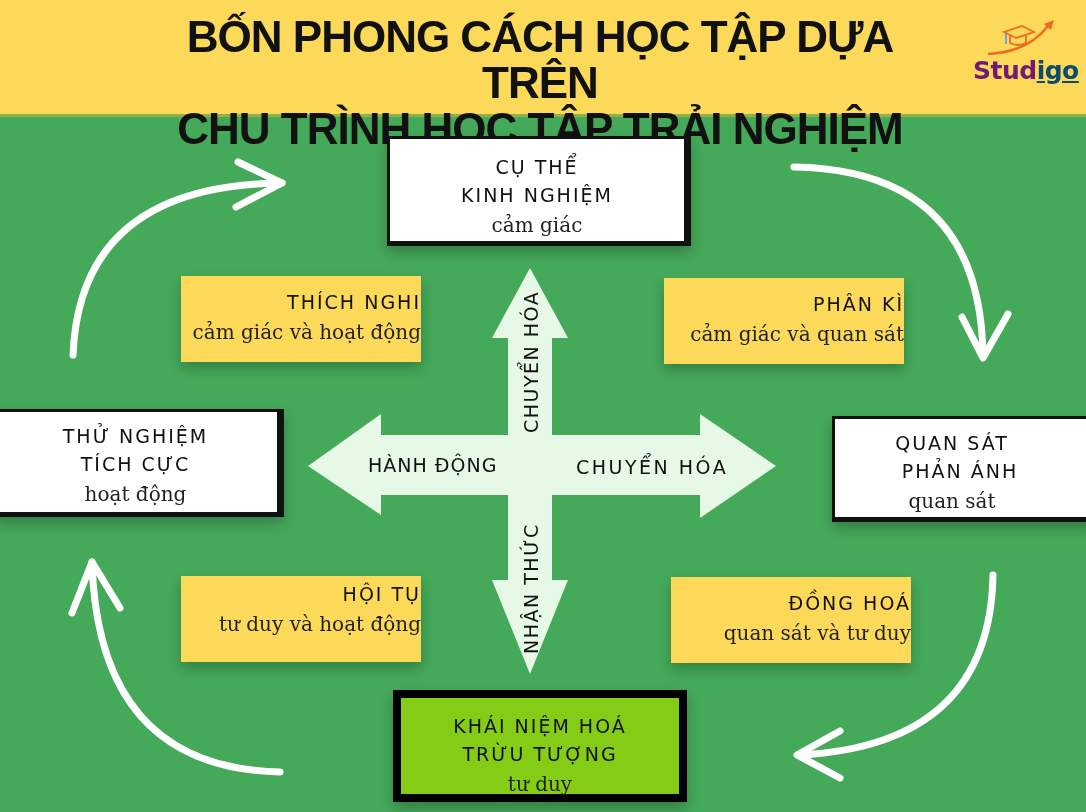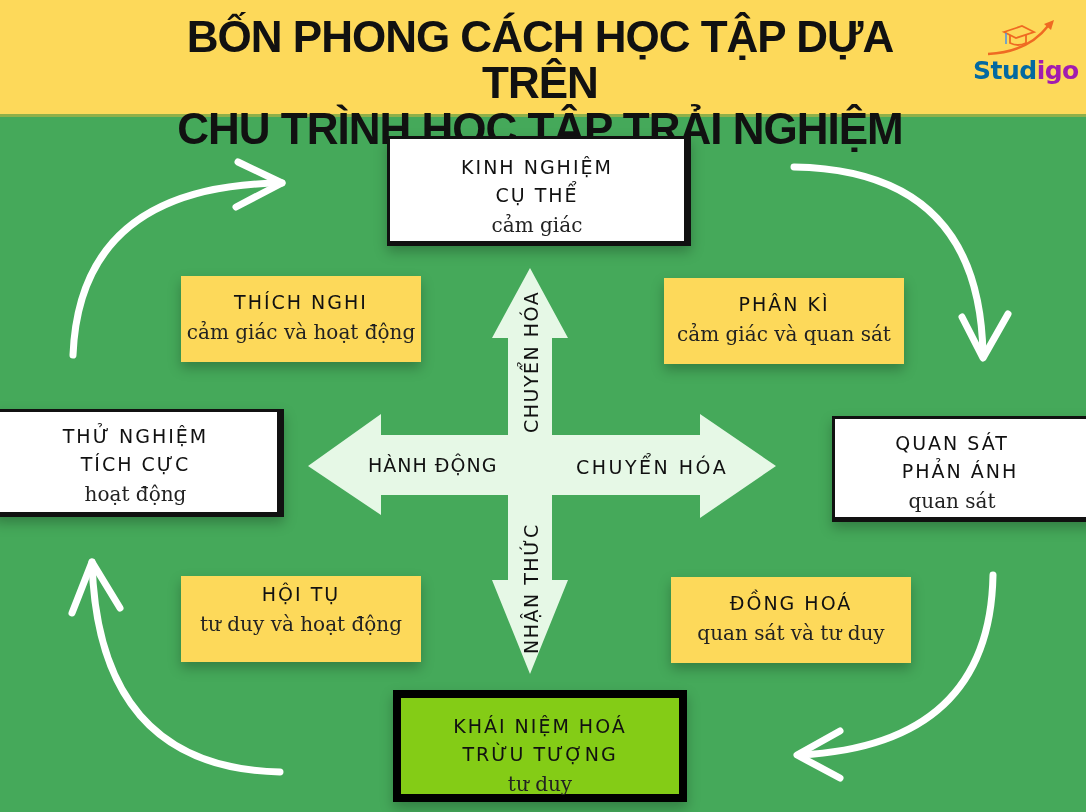--- a/index.html
+++ b/index.html
@@ -2,27 +2,27 @@
 <html><head>
 <meta charset="utf-8">
 <style>
   html, body { margin:0; padding:0; }
   body { width:1086px; height:812px; overflow:hidden; background:#45a95a; font-family:"DejaVu Sans", sans-serif; }
   .canvas { position:relative; width:1086px; height:812px; background:#45a95a; }
   .header { position:absolute; left:0; top:0; width:1086px; height:117px; background:#fdd95a; border-bottom:3px solid #8fb04a; box-sizing:border-box; }
   .title { position:absolute; left:130px; top:14px; width:820px; text-align:center; font-family:"Liberation Sans", sans-serif; font-weight:bold; font-size:44px; line-height:46px; color:#111; letter-spacing:-1px; }
   .logo { position:absolute; left:968px; top:18px; width:110px; height:80px; }
   .logo-word { position:absolute; left:5px; top:38px; font-family:"DejaVu Sans", sans-serif; font-weight:bold; font-size:25px; letter-spacing:-0.5px; }
-  .logo-word .a { color:#0369a1; }
-  .logo-word .b { color:#a21caf; }
+  .logo-word .a { color:#701a75; }
+  .logo-word .b { color:#0c4a6e;text-decoration:underline; }
   .svg-layer { position:absolute; left:0; top:0; }
   .box { position:absolute; box-sizing:border-box; text-align:center; box-shadow:0 6px 12px rgba(0,0,0,0.25); }
   .white-box { background:#fff; border:3px solid #111; border-right-width:7px; border-bottom-width:5px; }
   .yellow-frame { background:#84cc16; border:8px solid #000000; }
-  .yellow-box { background:#fdd95a; }
+  .yellow-box { background:#fdd95a;text-align:right; }
   .bold { font-family:"DejaVu Sans", sans-serif; font-size:19px; letter-spacing:2px; color:#111; line-height:28px; }
   .sub { font-family:"DejaVu Serif", serif; font-size:20px; color:#222; line-height:24px; margin-top:4px; }
   .arrow-text { position:absolute; font-family:"DejaVu Sans", sans-serif; font-size:19px; letter-spacing:1.5px; color:#111; white-space:nowrap; }
   .vert { transform:rotate(-90deg); transform-origin:center center; }
 </style>
 </head>
 <body>
 
 <div class="canvas">
 
@@ -55,22 +55,22 @@
       <path d="M794 167 Q980 170 983 355"></path>
       <path d="M962 317 L983 358 L1008 314"></path>
       <path d="M993 575 Q990 745 800 755"></path>
       <path d="M840 731 L797 755 L840 778"></path>
       <path d="M280 772 Q98 768 92 562"></path>
       <path d="M72 613 L92 562 L120 608"></path>
     </g>
   </svg>
 
   <div class="box white-box" style="left:387px; top:136px; width:304px; height:110px; padding-top:14px;">
+    <div class="bold">CỤ THỂ</div>
     <div class="bold">KINH NGHIỆM</div>
-    <div class="bold">CỤ THỂ</div>
     <div class="sub">cảm giác</div>
   </div>
 
   <div class="box white-box" style="left:832px; top:416px; width:264px; height:106px; padding-top:10px;">
     <div class="bold" style="margin-right:20px;">QUAN SÁT</div>
     <div class="bold" style="margin-right:20px;padding-left:16px;">PHẢN ÁNH</div>
     <div class="sub" style="margin-right:20px;">quan sát</div>
   </div>
 
   <div class="box yellow-frame" style="left:393px; top:690px; width:294px; height:112px; padding-top:14px;">

